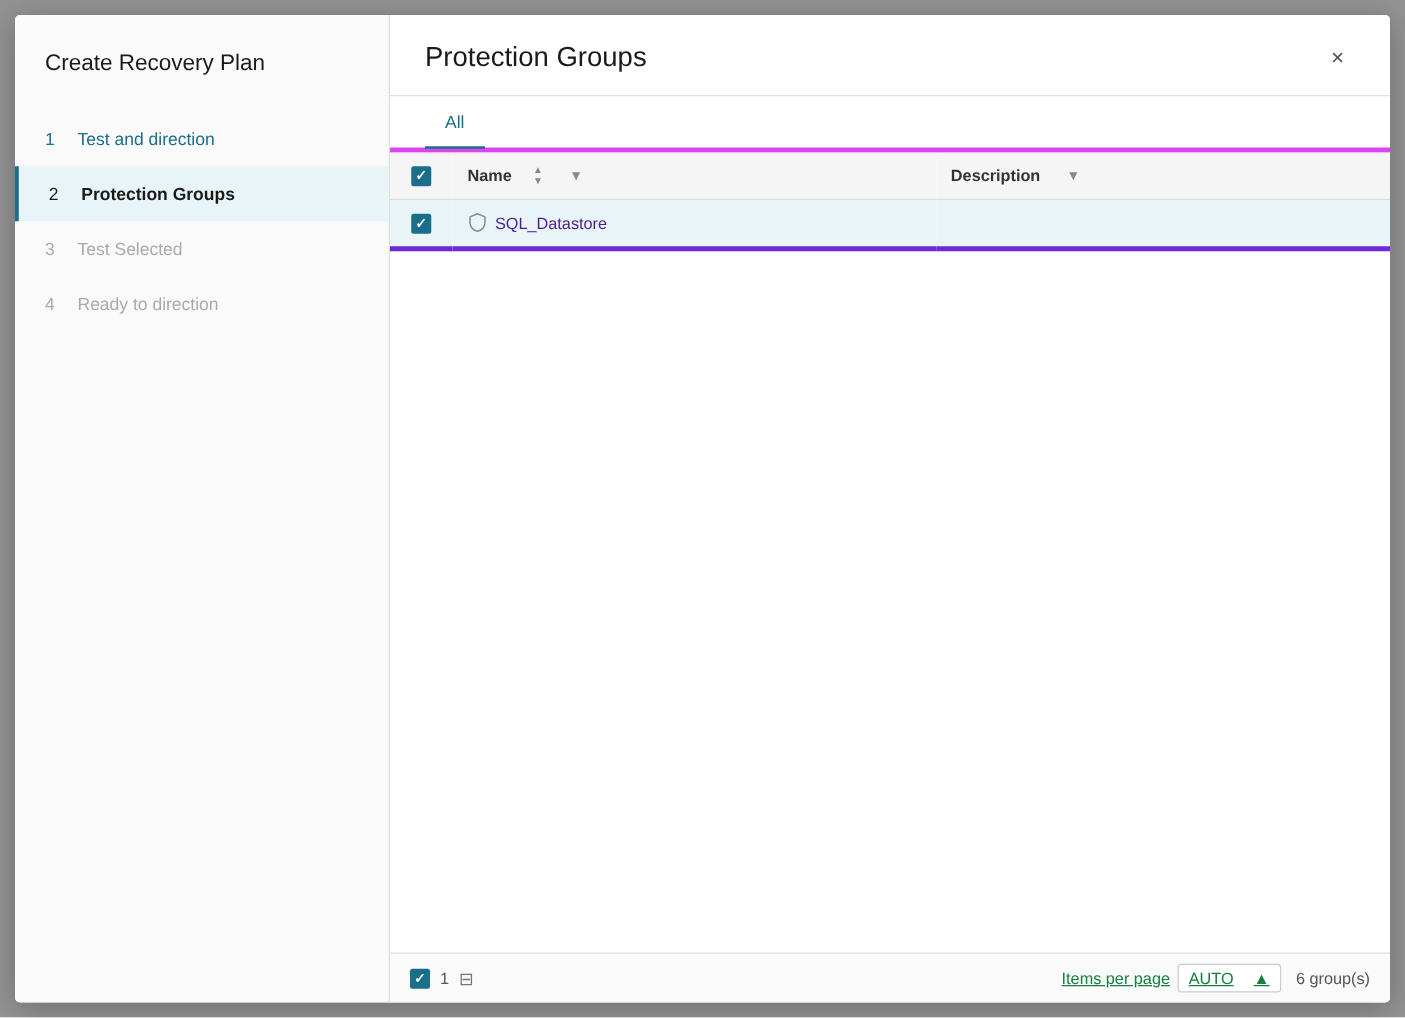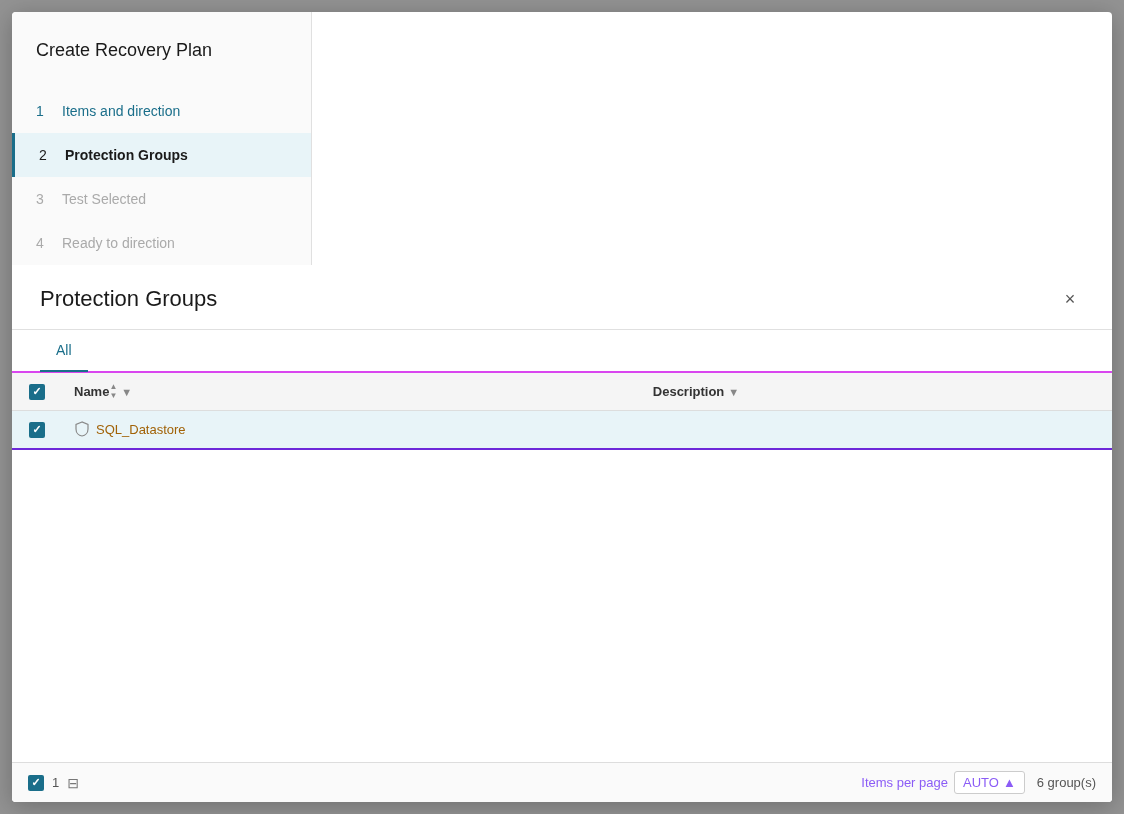--- a/index.html
+++ b/index.html
@@ -23,21 +23,20 @@
       align-items: center;
       justify-content: center;
       position: relative;
     }
 
     .modal {
       width: 1100px;
       height: 790px;
       background: #fff;
       display: flex;
-      flex-direction: column;
       border-radius: 4px;
       overflow: hidden;
       box-shadow: 0 4px 24px rgba(0,0,0,0.25);
     }
 
     
     .sidebar {
       width: 300px;
       min-width: 300px;
       background: #fafafa;
@@ -123,21 +122,21 @@
       align-items: center;
       justify-content: center;
       color: #555;
       font-size: 18px;
     }
 
     
     .tabs {
       display: flex;
       padding: 0 28px;
-      border-bottom: 2px solid #d946ef;
+      border-bottom: 4px solid #d946ef;
       gap: 12px;
     }
 
     .tab {
       padding: 12px 16px;
       font-size: 14px;
       cursor: pointer;
       color: #555;
       border-bottom: 2px solid transparent;
       margin-bottom: -1px;
@@ -176,37 +175,37 @@
     }
 
     .data-table th:first-child {
       width: 50px;
       text-align: center;
     }
 
     .data-table td {
       padding: 10px 12px;
       font-size: 13px;
-      color: #a16207;
-      border-bottom: 2px solid #6d28d9;
+      color: #4c1d95;
+      border-bottom: 4px solid #6d28d9;
     }
 
     .data-table td:first-child {
       text-align: center;
       width: 50px;
     }
 
     .data-table tbody tr.selected-row {
       background: #e8f4f8;
     }
 
     .th-inner {
       display: flex;
       align-items: center;
-      gap: 0;
+      gap: 17px;
     }
 
     .sort-icons {
       display: flex;
       flex-direction: column;
       gap: 1px;
     }
 
     .sort-icon {
       font-size: 8px;
@@ -257,27 +256,28 @@
       display: flex;
       align-items: center;
       gap: 12px;
     }
 
     .items-per-page {
       display: flex;
       align-items: center;
       gap: 6px;
       font-size: 13px;
-      color: #8b5cf6;
+      color: #15803d;
+      text-decoration: underline;
     }
 
     .auto-select {
       display: flex;
       align-items: center;
-      gap: 4px;
+      gap: 16px;
       border: 1px solid #ccc;
       padding: 3px 8px;
       border-radius: 3px;
       font-size: 13px;
       cursor: pointer;
       background: #fff;
     }
 
     .groups-count {
       font-size: 13px;
@@ -359,21 +359,21 @@
 
 <div class="modal-overlay">
   <div class="modal">
 
     <div class="sidebar">
       <div class="sidebar-title">Create Recovery Plan</div>
       <div class="sidebar-steps">
 
         <div class="sidebar-step completed">
           <span class="step-number">1</span>
-          <span class="step-label">Items and direction</span>
+          <span class="step-label">Test and direction</span>
         </div>
 
         <div class="sidebar-step active">
           <span class="step-number">2</span>
           <span class="step-label">Protection Groups</span>
         </div>
 
         <div class="sidebar-step">
           <span class="step-number">3</span>
           <span class="step-label">Test Selected</span>

